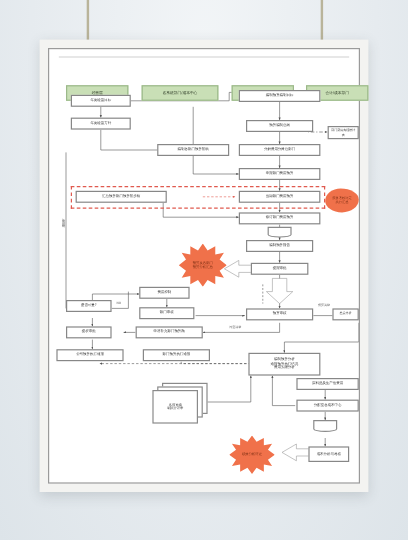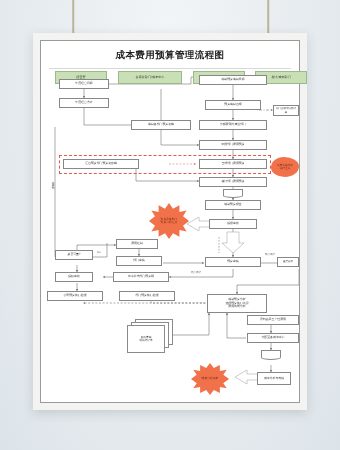--- a/index.html
+++ b/index.html
@@ -77,21 +77,20 @@
   <div class="clip-body"></div>
 </div>
 <div class="clip-wrap" style="left:248px;">
   <div class="clip-wire"></div>
   <div class="clip-ring"></div>
   <div class="clip-body"></div>
 </div>
 
 <div id="poster">
  <div id="sheet">
-  <div id="title">成本费用预算管理流程图</div>
   <div id="titlerule"></div>
 
   <div id="canvas">
 
     <svg width="258" height="340">
       <defs>
         <marker id="ar" markerWidth="5" markerHeight="5" refX="4.2" refY="1.8" orient="auto">
           <path d="M0,0 L4.4,1.8 L0,3.6 z" fill="#555"></path>
         </marker>
         <marker id="arR" markerWidth="5" markerHeight="5" refX="4.2" refY="1.8" orient="auto">

